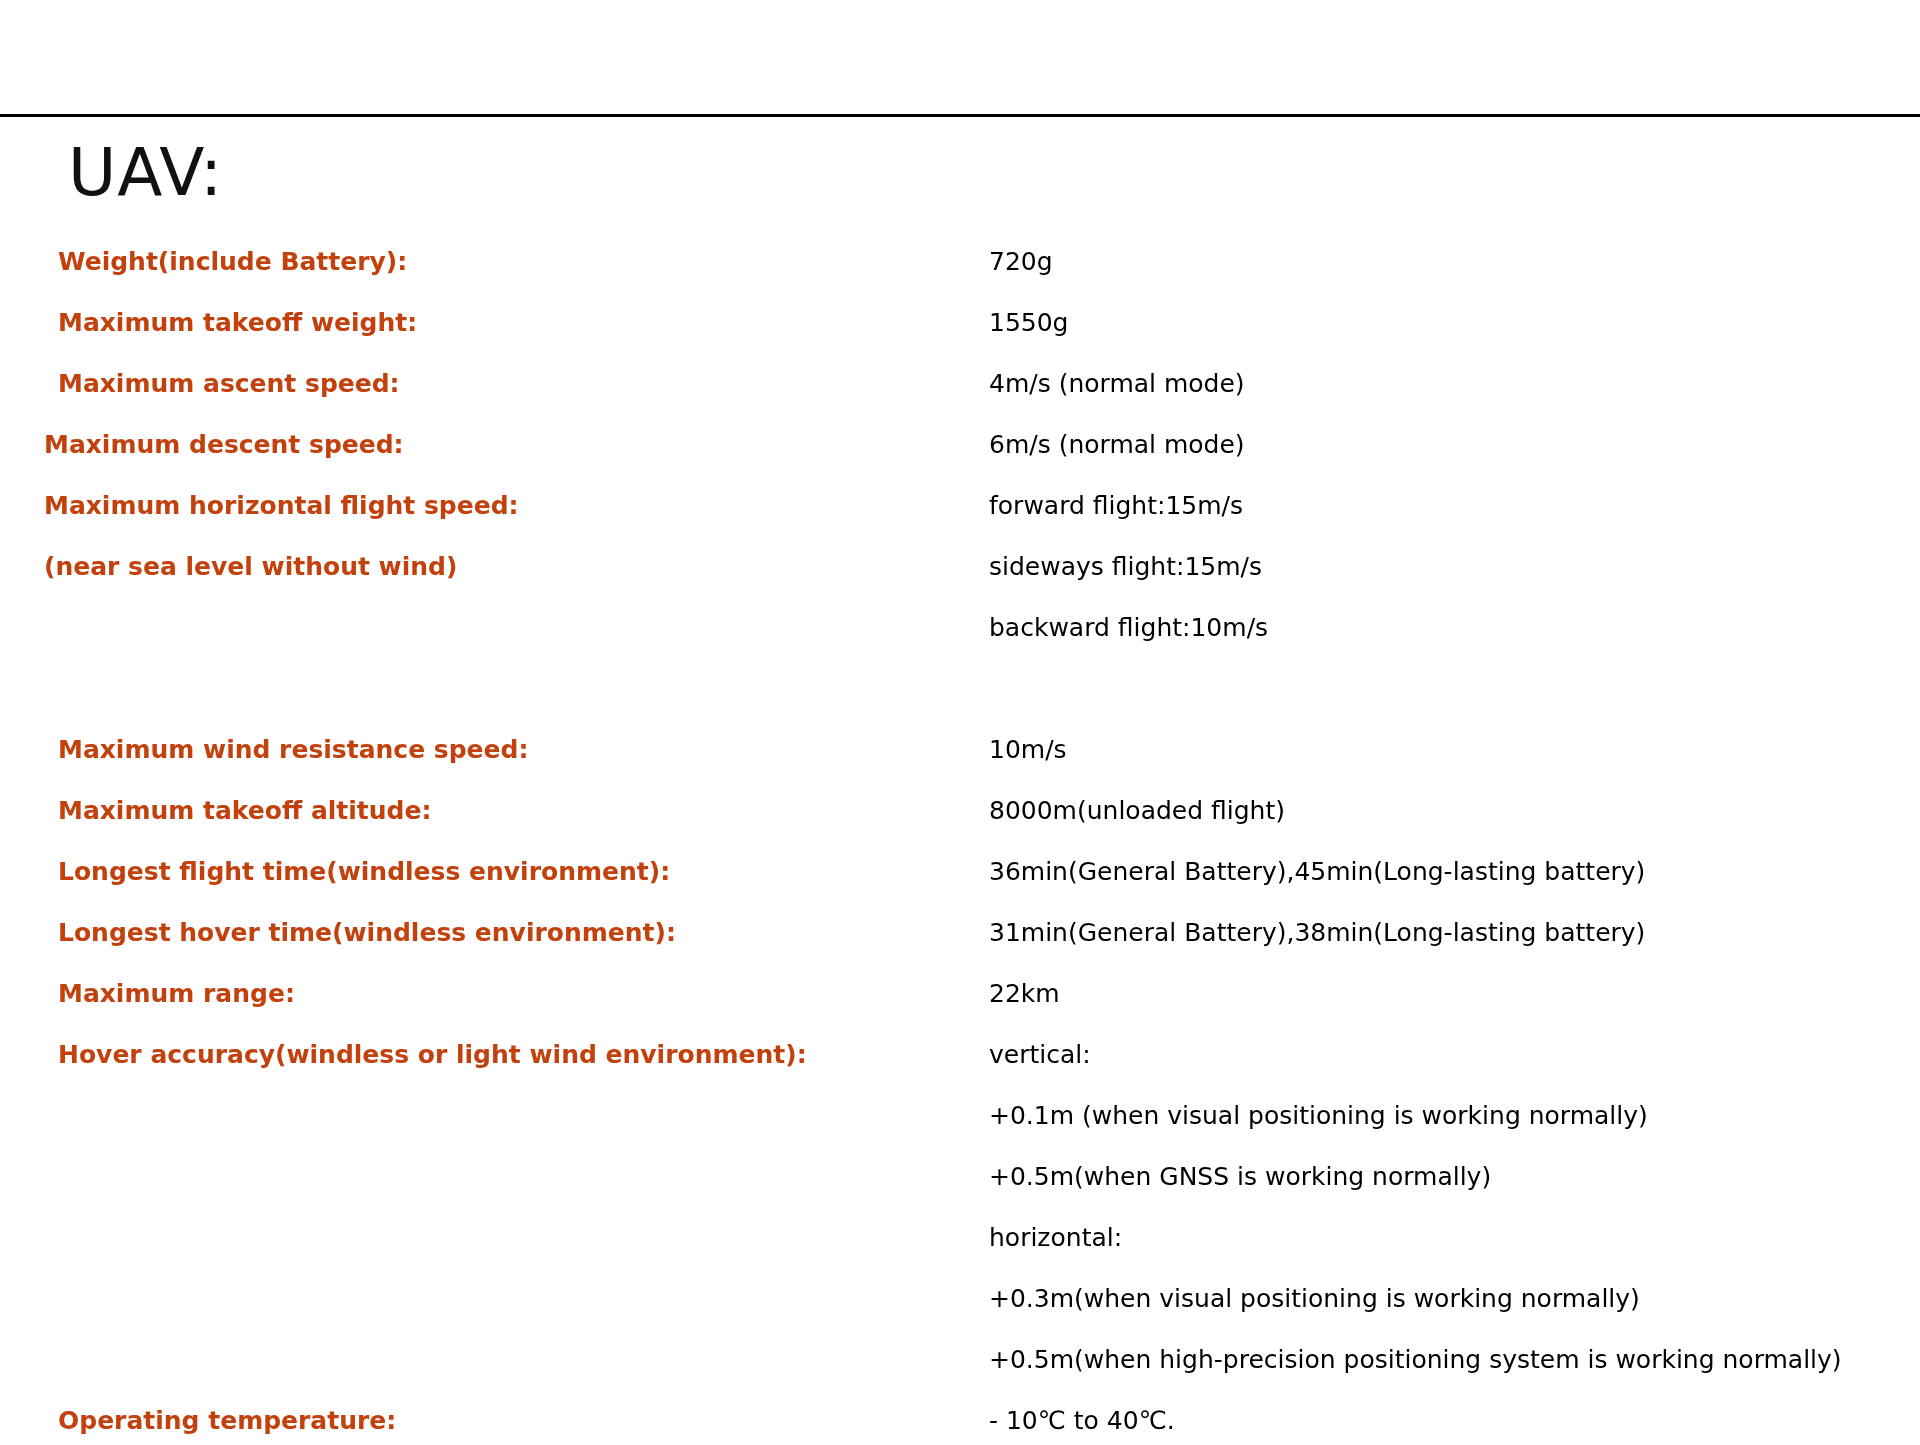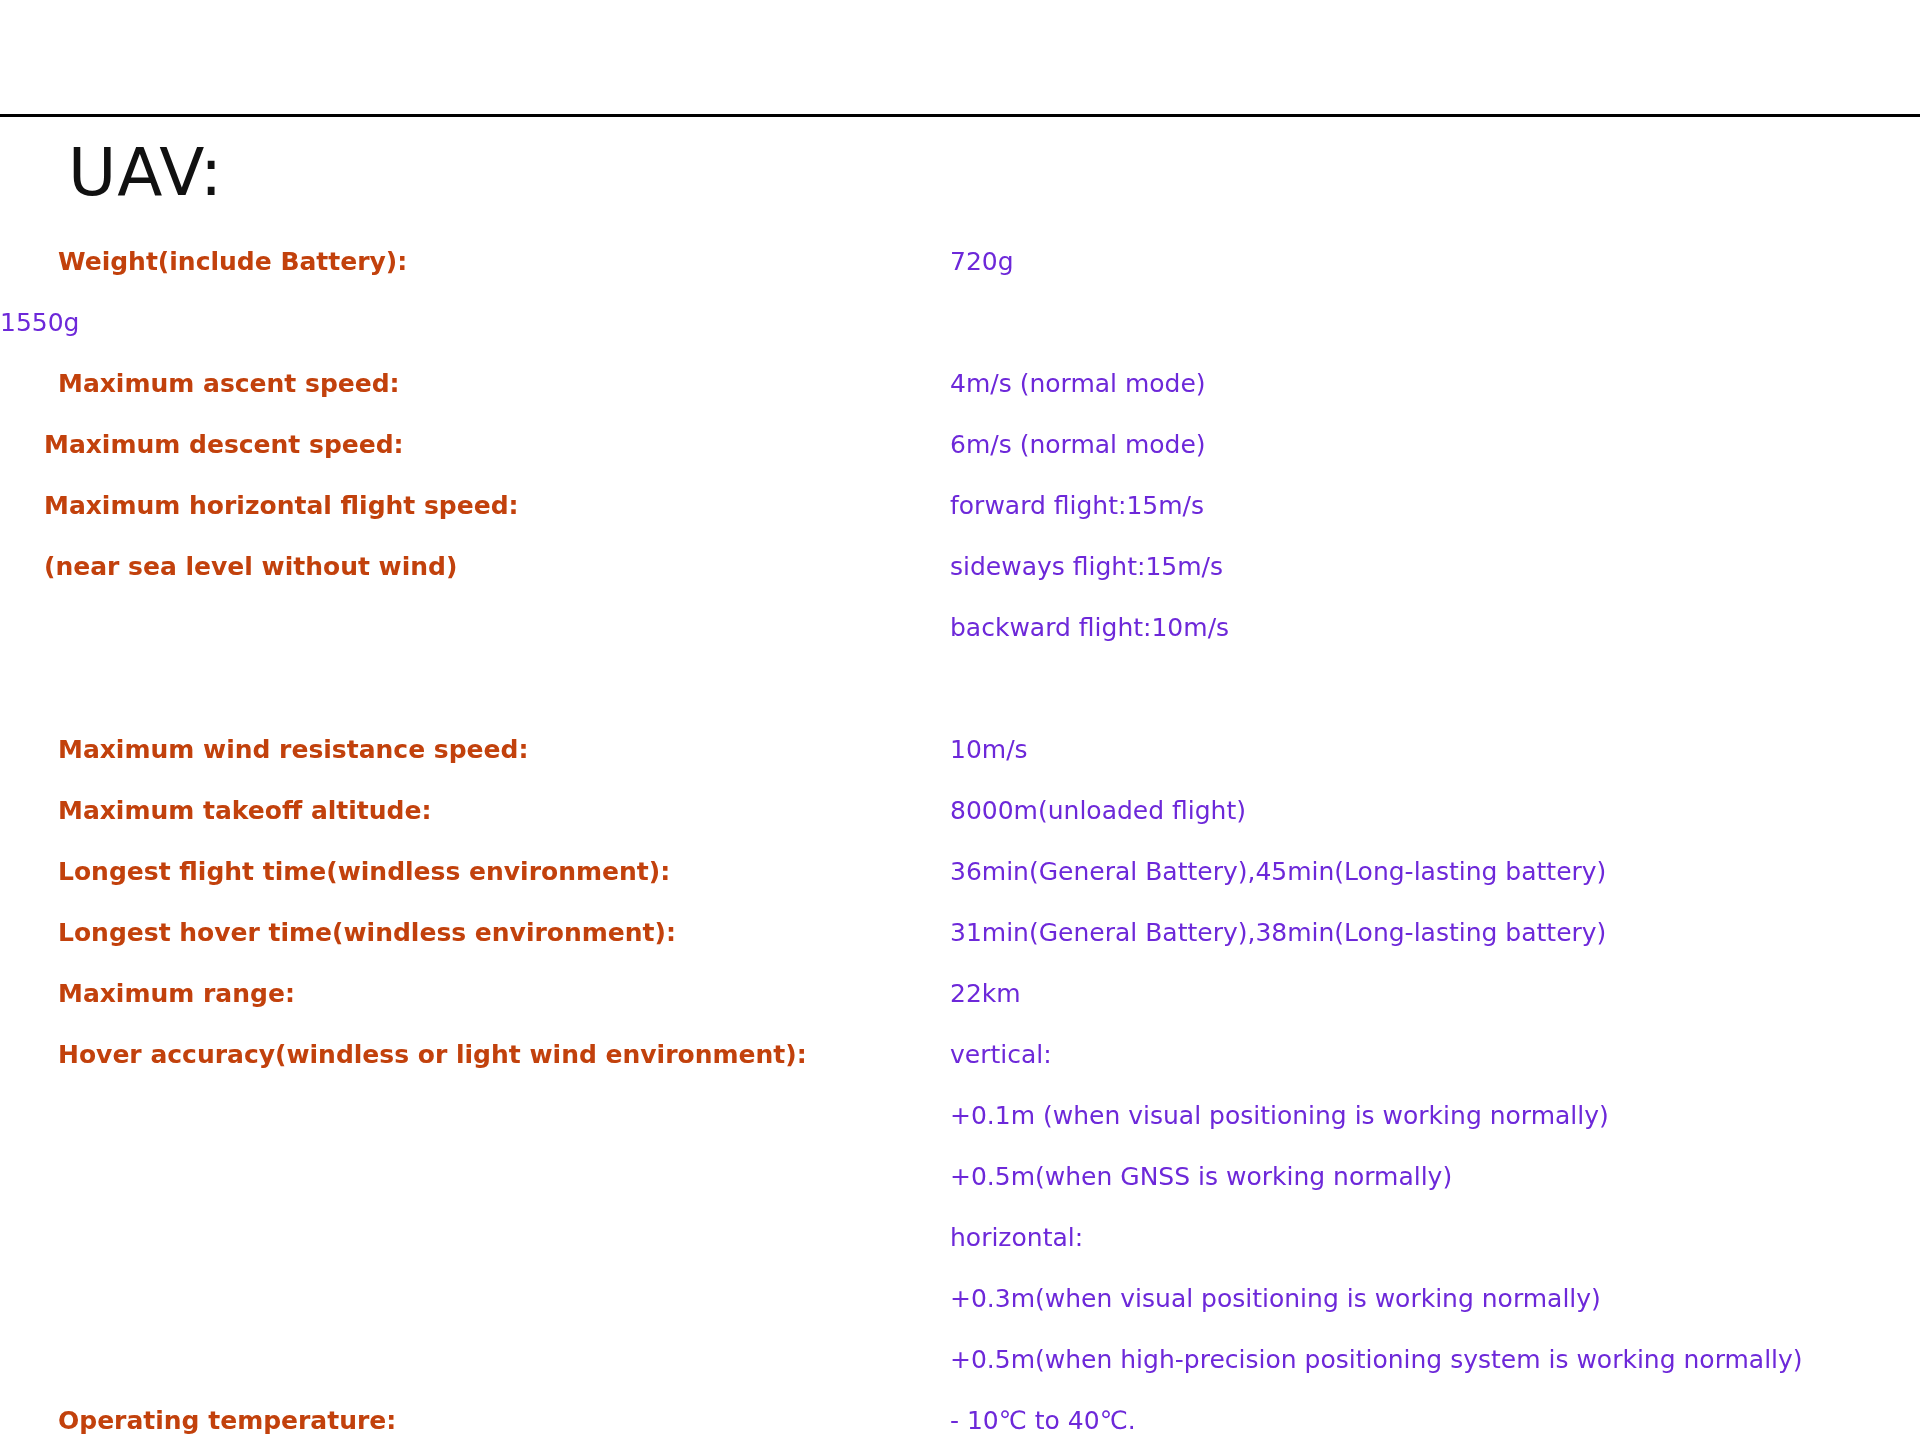--- a/index.html
+++ b/index.html
@@ -63,22 +63,23 @@
     color: #c2410c;
   }
   .spec-label.indent {
     padding-left: 44px;
   }
   .spec-value {
     flex: 1;
     font-size: 25px;
     font-weight: 400;
     line-height: 61px;
-    color: #6d28d9;
+    color: #000000;
     white-space: nowrap;
+    margin-left: 39px;
   }
   .spec-value.semi {
     font-weight: 400;
   }
   .spacer-row {
     height: 16px;
   }
 </style>
 </head>
 <body>
@@ -90,20 +91,21 @@
   <div class="content">
 
     <h1 class="doc-title">UAV:</h1>
 
     <div class="spec-table" id="spec-table">
         <div class="spec-row">
           <div class="spec-label">Weight(include Battery):</div>
           <div class="spec-value">720g</div>
         </div>
         <div class="spec-row">
+          <div class="spec-label">Maximum takeoff weight:</div>
           <div class="spec-value">1550g</div>
         </div>
         <div class="spec-row">
           <div class="spec-label">Maximum ascent speed:</div>
           <div class="spec-value">4m/s (normal mode)</div>
         </div>
         <div class="spec-row">
           <div class="spec-label indent">Maximum descent speed:</div>
           <div class="spec-value">6m/s (normal mode)</div>
         </div>

